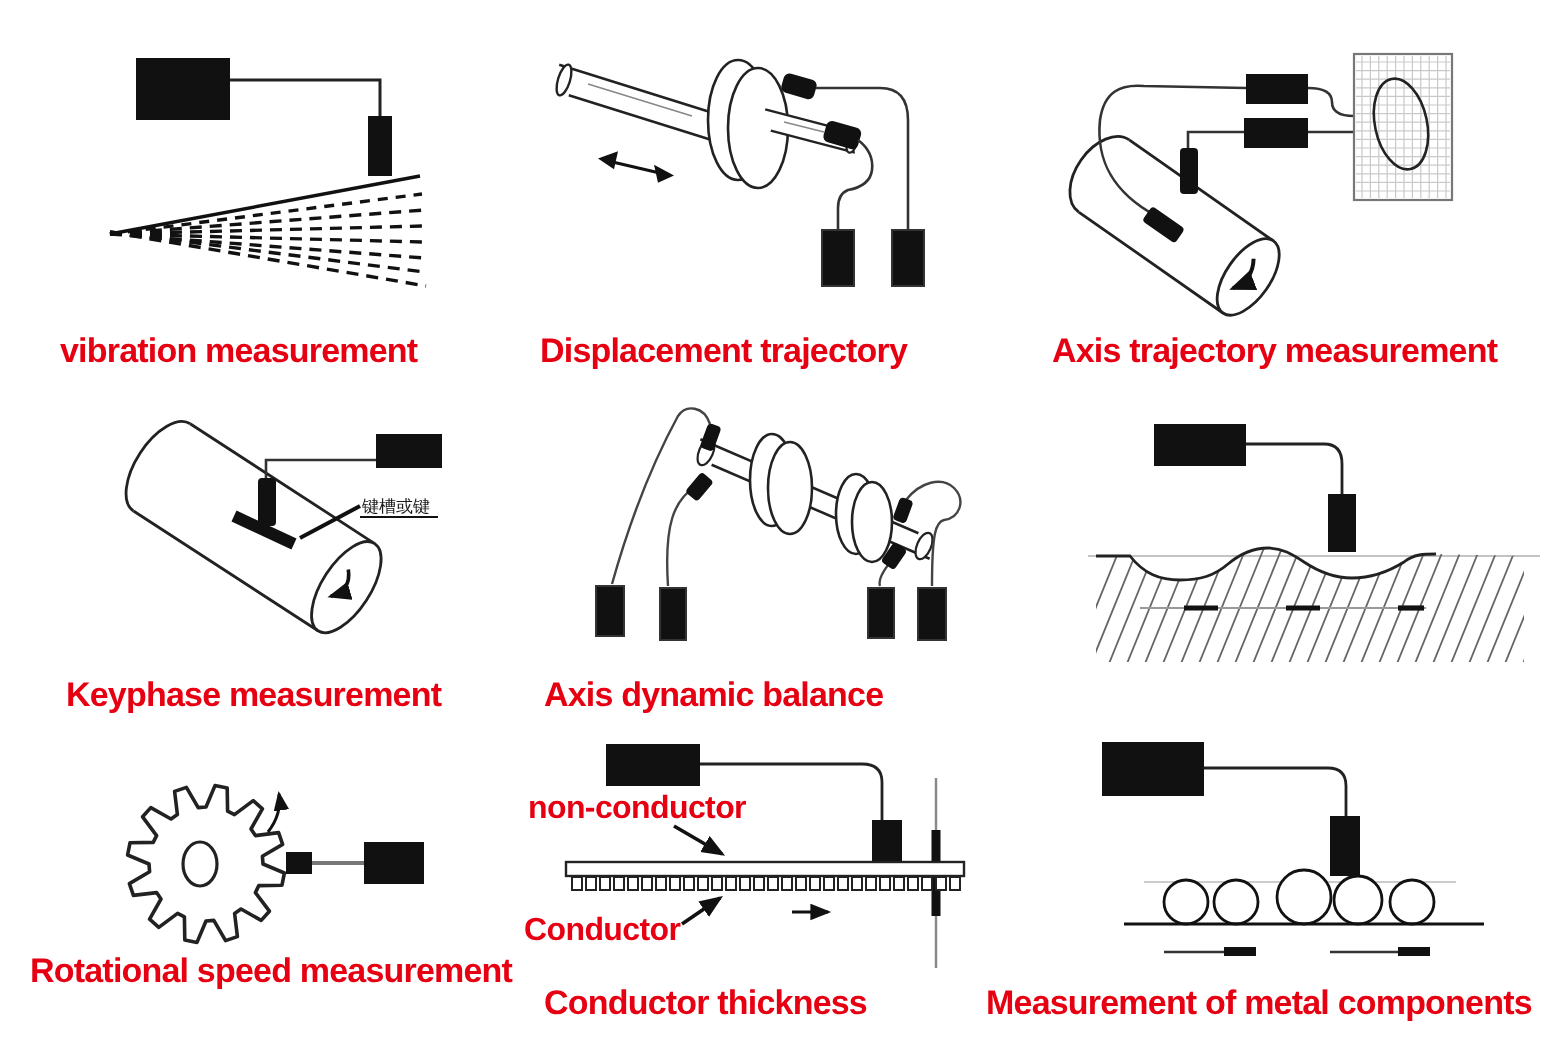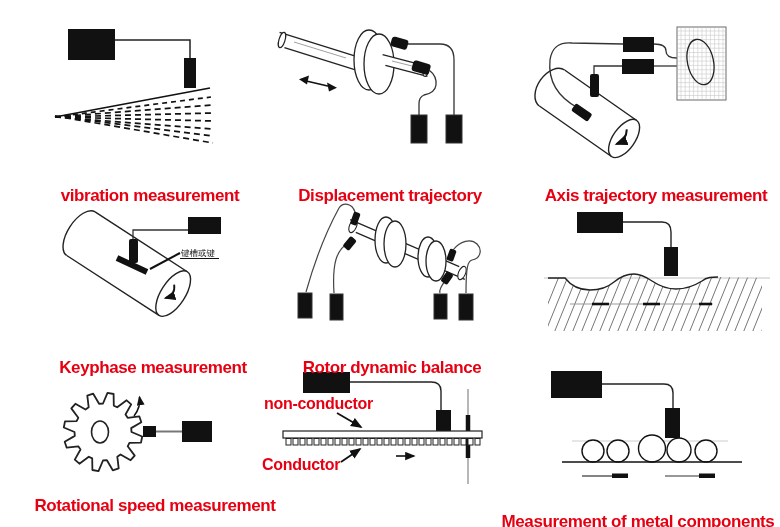--- a/index.html
+++ b/index.html
@@ -1,20 +1,20 @@
 <!DOCTYPE html>
 <html><head>
 <meta charset="utf-8">
 <style>
   html,body{margin:0;padding:0;background:#fff;}
   #root{position:relative;width:780px;height:527px;background:#fff;overflow:hidden;
         font-family:"Liberation Sans",sans-serif;}
   #diagrams{position:absolute;left:0;top:0;}
   .cell-label{position:absolute;color:#e60012;font-weight:bold;font-size:17px;
-              letter-spacing:-0.4px;text-align:center;white-space:nowrap;line-height:22px;margin-top:20px;}
+              letter-spacing:-0.4px;text-align:left;white-space:nowrap;line-height:22px;}
   svg text.red-note{fill:#e60012;font-weight:bold;font-size:16px;letter-spacing:-0.3px;
                     font-family:"Liberation Sans",sans-serif;}
   svg text.cn-note{fill:#1a1a1a;font-size:8.5px;font-family:"Liberation Sans",sans-serif;}
 </style>
 </head>
 <body>
 
 <div id="root">
 
 <svg id="diagrams" width="780" height="527" viewBox="0 0 780 527" xmlns="http://www.w3.org/2000/svg">
@@ -281,17 +281,18 @@
     <rect x="612" y="473.5" width="16" height="4.5" fill="#111"></rect>
     <line x1="665" y1="476" x2="699" y2="476" stroke="#333" stroke-width="1.2"></line>
     <rect x="699" y="473.5" width="16" height="4.5" fill="#111"></rect>
   </g>
 </svg>
 
 <div class="cell-label" style="left:30px;  top:165px; width:240px;">vibration measurement</div>
 <div class="cell-label" style="left:270px; top:165px; width:240px;">Displacement trajectory</div>
 <div class="cell-label" style="left:526px; top:165px; width:260px;">Axis trajectory measurement</div>
 <div class="cell-label" style="left:33px;  top:337px; width:240px;">Keyphase measurement</div>
-<div class="cell-label" style="left:272px; top:337px; width:240px;">Rotor dynamic balance</div>
+<div class="cell-label" style="left:272px; top:337px; width:240px;">Axis dynamic balance</div>
 <div class="cell-label" style="left:15px;  top:475px; width:280px;">Rotational speed measurement</div>
+<div class="cell-label" style="left:272px; top:491px; width:240px;">Conductor thickness</div>
 <div class="cell-label" style="left:493px; top:491px; width:290px;">Measurement of metal components</div>
 
 </div>
 
 </body></html>

